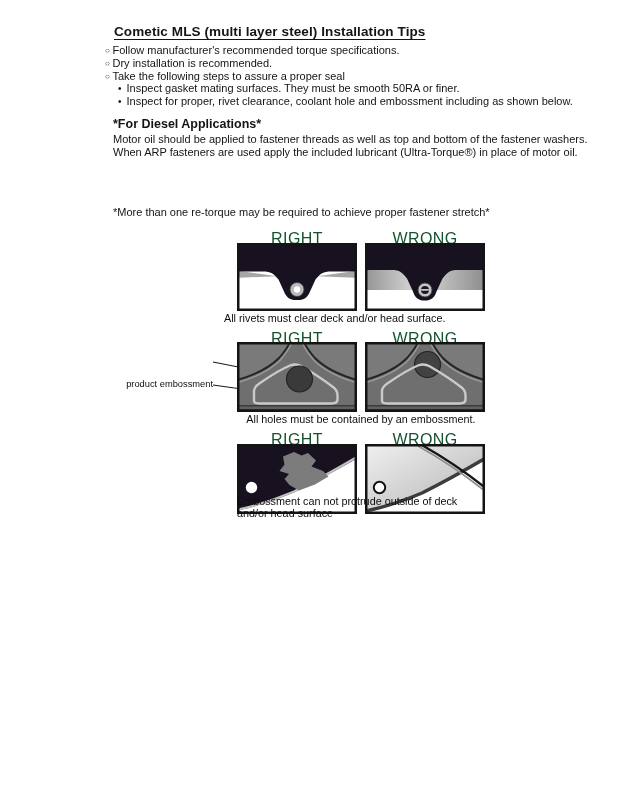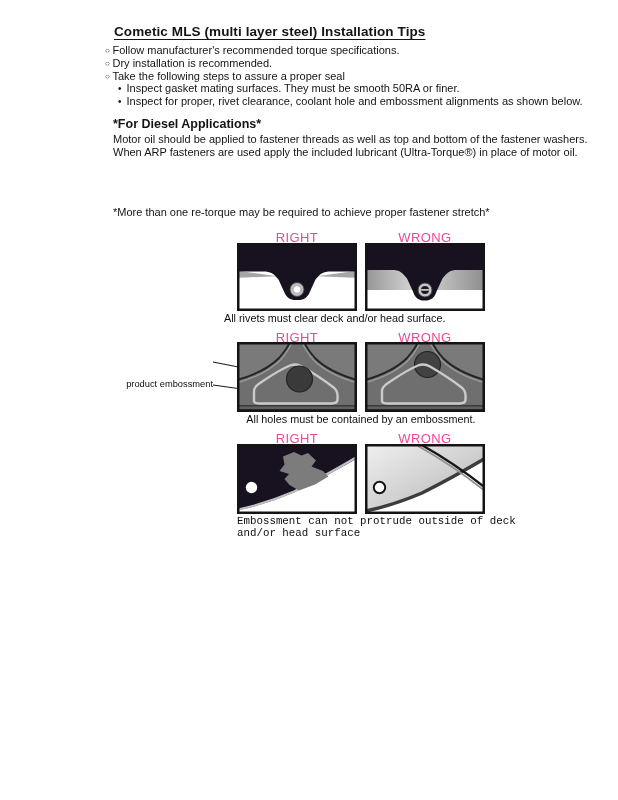--- a/index.html
+++ b/index.html
@@ -8,21 +8,21 @@
   .abs{position:absolute;}
   .doc-title{left:114px;top:24px;font-size:13.5px;font-weight:bold;
              text-decoration:underline;text-underline-offset:2.5px;letter-spacing:.1px;}
   .bullets{left:105px;top:44px;}
   .b-row{display:flex;align-items:flex-start;line-height:13px;font-size:11px;}
   .b-row .marker{width:7.5px;font-size:8px;line-height:13px;flex:0 0 auto;}
   .subs{left:118px;top:82px;}
   .subs .marker{width:8.5px;font-size:10px;}
   .diesel-head{left:113px;top:117px;font-size:12.5px;font-weight:bold;}
   .para{left:113px;font-size:11px;line-height:13.2px;white-space:pre-line;}
-  .rw-label{font-size:13px;letter-spacing:.4px;width:120px;text-align:center;color:#ec4899;}
+  .rw-label{font-size:16px;letter-spacing:.4px;width:120px;text-align:center;color:#14532d;}
   .caption{font-size:10.8px;color:#0e0e0e;line-height:11.5px;white-space:pre-line;}
   .callout{font-size:9.3px;line-height:10.6px;text-align:right;white-space:pre-line;color:#0e0e0e;}
   .diag{display:block;}
   .disc-head{left:107px;top:575px;font-size:6px;font-weight:bold;}
   .disc{left:107px;top:586px;width:424px;font-size:5.2px;line-height:7px;color:#1a1a1a;}
   .disc p{margin:0 0 6.5px 0;white-space:pre;}
   .part-no{left:388px;top:760px;font-size:13px;letter-spacing:.3px;color:#1c1c1c;}
 </style>
 </head>
 <body>
@@ -46,21 +46,21 @@
     </div>
   </div>
 
   <div class="abs subs">
     <div class="b-row">
       <span class="marker">•</span>
       <span>Inspect gasket mating surfaces.  They must be smooth 50RA or finer.</span>
     </div>
     <div class="b-row">
       <span class="marker">•</span>
-      <span>Inspect for proper, rivet clearance, coolant hole and embossment alignments as shown below.</span>
+      <span>Inspect for proper, rivet clearance, coolant hole and embossment including as shown below.</span>
     </div>
   </div>
 
   <div class="abs diesel-head">*For Diesel Applications*</div>
   <div class="abs para" style="top:133px;">Motor oil should be applied to fastener threads as well as top and bottom of the fastener washers.
 When ARP fasteners are used apply the included lubricant (Ultra-Torque®) in place of motor oil.</div>
   <div class="abs para" style="top:206px;">*More than one re-torque may be required to achieve proper fastener stretch*</div>
 
   <div class="abs rw-label" style="left:237px;top:230px;">RIGHT</div>
   <div class="abs rw-label" style="left:365px;top:230px;">WRONG</div>
@@ -161,21 +161,21 @@
     </defs>
     <rect x="0" y="0" width="120" height="70" fill="#ffffff"></rect>
     <path d="M0,0 H120 V16 Q85,36 57,50 Q29,62 0,68 Z" fill="url(#bw1)"></path>
     <path d="M1,67 Q29,61 57,49 Q85,35 119,15" stroke="#3c3c3c" stroke-width="3.4" fill="none"></path>
     <path d="M53,2 Q87,21 118,45.5" stroke="#8e8e8e" stroke-width="1.6" fill="none"></path>
     <path d="M55,0 Q89,19 120,43.5" stroke="#161616" stroke-width="2.3" fill="none"></path>
     <circle cx="14.5" cy="43.5" r="5.7" fill="#ffffff" stroke="#141414" stroke-width="2"></circle>
     <rect x="1.25" y="1.25" width="117.5" height="67.5" fill="none" stroke="#141414" stroke-width="2.5"></rect>
   </svg>
 
-  <div class="abs caption" style="left:237px;top:516px;font-family:Liberation Mono, monospace;">Embossment can not protrude outside of deck
+  <div class="abs caption" style="left:237px;top:496px;">Embossment can not protrude outside of deck
 and/or head surface</div>
 
   <div class="abs disc-head">Warranty Disclaimer*</div>
   <div class="abs disc">
     <p>Due to the nature of performance applications, the parts in this catalog are sold without any express warranty or any implied warranty of merchantability or
 fitness for a particular purpose.  Cometic Gasket Inc., shall not, under any circumstances, be liable for any special, incidental or consequential damages,
 including, person, party or property, but not limited to, damage, or loss of property or equipment, loss of profits or revenue, cost of purchased or replacement
 goods, or claims of customers of the purchase, which may arise and/or result from sale, instillation or use of these parts.  Installation of these parts could
 adversely affect the motor manufacturers warranty coverage.</p>
     <p>VENUE-The agreed upon venue, in the event of dispute whatsoever between the parties, whether instituted by either party, including, but not limited to,

